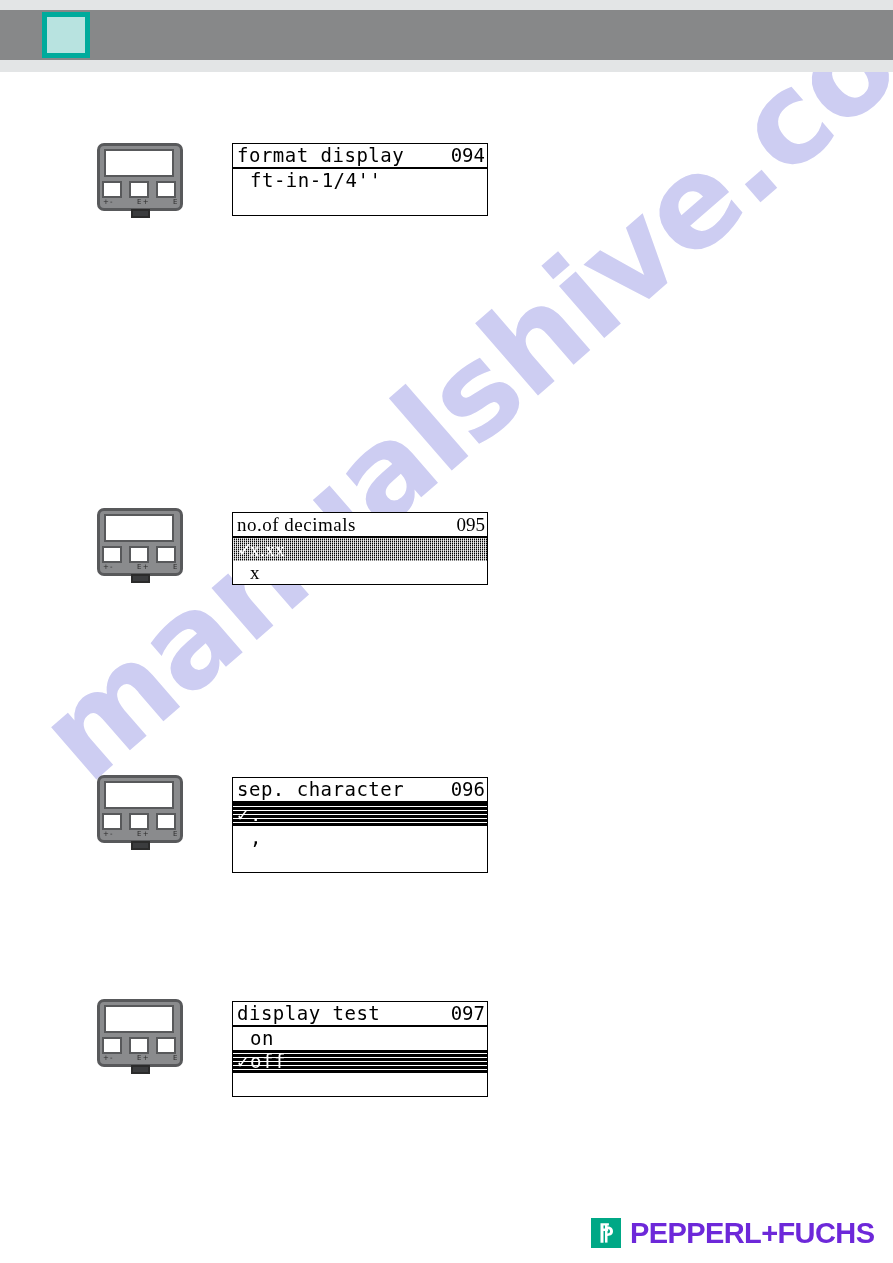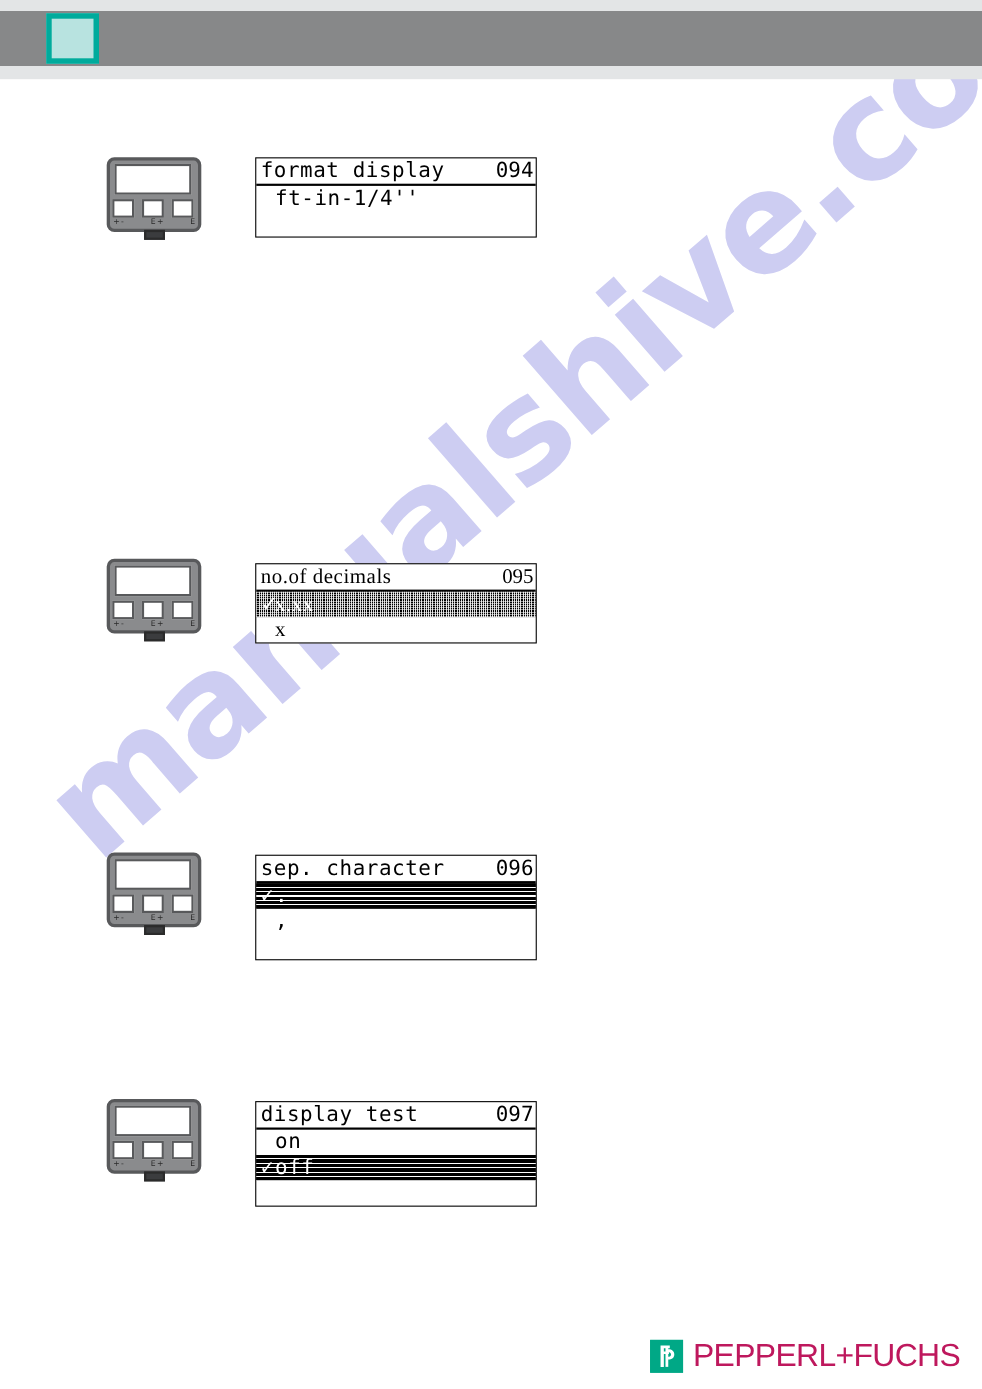--- a/index.html
+++ b/index.html
@@ -210,24 +210,24 @@
     position: relative;
     width: 30px;
     height: 30px;
     background: #00a886;
     margin-right: 9px;
     flex: 0 0 auto;
   }
   #logo-mark svg { display: block; }
   #logo-word {
     font-family: "Liberation Sans", sans-serif;
-    font-weight: normal;
+    font-weight: bold;
     font-size: 29px;
     letter-spacing: -0.6px;
-    color: #be185d;
+    color: #6d28d9;
     line-height: 30px;
     white-space: nowrap;
   }
 </style>
 </head>
 <body>
 
 <div id="watermark">
   <div class="wm-text">manualshive.com</div>
 </div>

